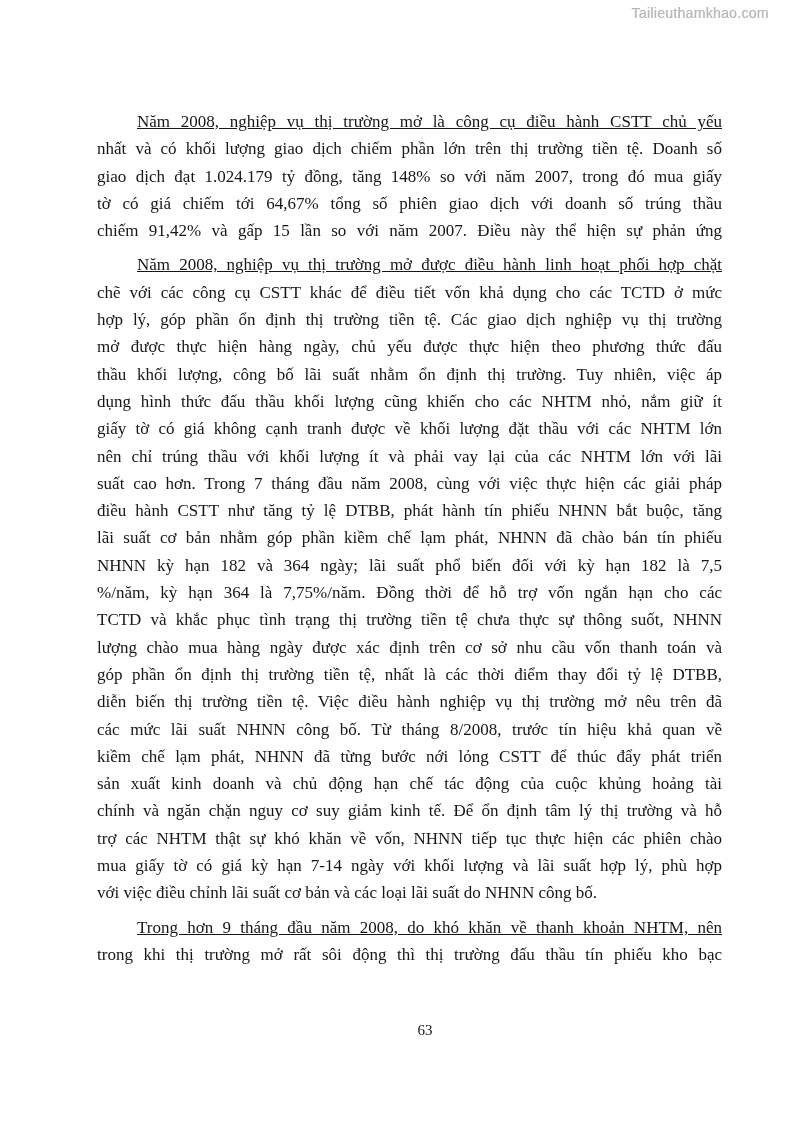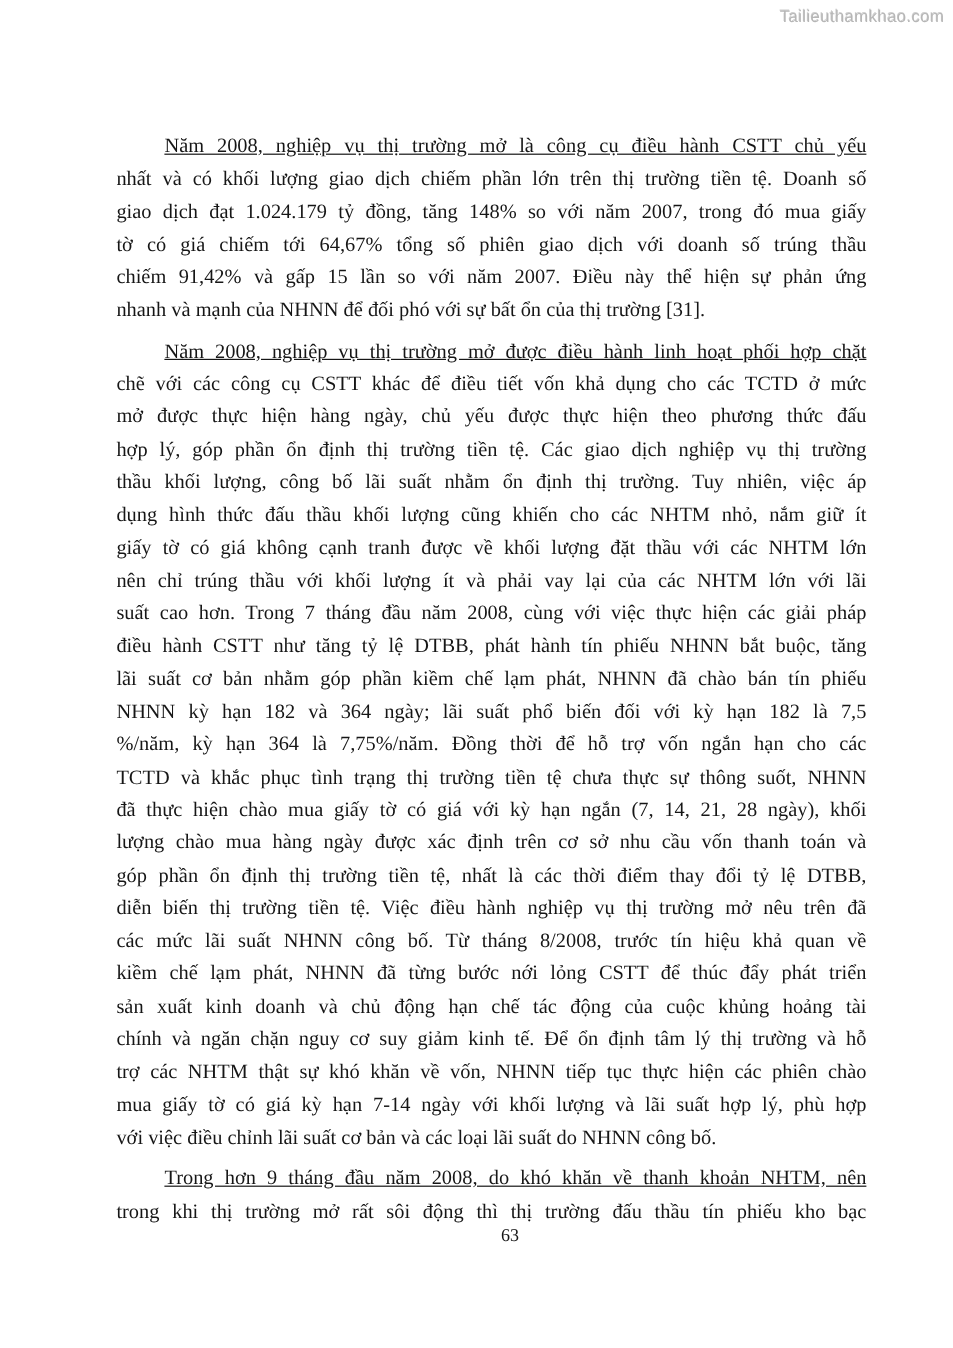--- a/index.html
+++ b/index.html
@@ -12,21 +12,21 @@
     width: 794px;
     height: 1123px;
     background: #ffffff;
     overflow: hidden;
     font-family: "Liberation Serif", "DejaVu Serif", serif;
     color: #161616;
   }
   .watermark {
     position: absolute;
     top: 5px;
-    right: 7px;
+    right: 25px;
     font-family: "Liberation Sans", "DejaVu Sans", sans-serif;
     font-size: 14px;
     letter-spacing: 0.3px;
     color: #b6b6b6;
     text-shadow: 1px 1px 0 #ffffff, -0.5px -0.5px 0 #cfcfcf;
     user-select: none;
   }
   .content {
     position: absolute;
     left: 97px;
@@ -68,38 +68,36 @@
 <div class="page">
   <div class="watermark">Tailieuthamkhao.com</div>
 
   <div class="content">
       <p class="para">
         <span class="line indent">Năm 2008, nghiệp vụ thị trường mở là công cụ điều hành CSTT chủ yếu</span>
         <span class="line">nhất và có khối lượng giao dịch chiếm phần lớn trên thị trường tiền tệ. Doanh số</span>
         <span class="line">giao dịch đạt 1.024.179 tỷ đồng, tăng 148% so với năm 2007, trong đó mua giấy</span>
         <span class="line">tờ có giá chiếm tới 64,67% tổng số phiên giao dịch với doanh số trúng thầu</span>
         <span class="line">chiếm 91,42% và gấp 15 lần so với năm 2007. Điều này thể hiện sự phản ứng</span>
-        <span class="line no-justify">nhanh và mạnh của NHNN để đối phó với sự bất ổn của thị trường [31].</span>
       </p>
       <p class="para">
         <span class="line indent">Năm 2008, nghiệp vụ thị trường mở được điều hành linh hoạt phối hợp chặt</span>
         <span class="line">chẽ với các công cụ CSTT khác để điều tiết vốn khả dụng cho các TCTD ở mức</span>
+        <span class="line">hợp lý, góp phần ổn định thị trường tiền tệ. Các giao dịch nghiệp vụ thị trường</span>
         <span class="line">mở được thực hiện hàng ngày, chủ yếu được thực hiện theo phương thức đấu</span>
-        <span class="line">hợp lý, góp phần ổn định thị trường tiền tệ. Các giao dịch nghiệp vụ thị trường</span>
         <span class="line">thầu khối lượng, công bố lãi suất nhằm ổn định thị trường. Tuy nhiên, việc áp</span>
         <span class="line">dụng hình thức đấu thầu khối lượng cũng khiến cho các NHTM nhỏ, nắm giữ ít</span>
         <span class="line">giấy tờ có giá không cạnh tranh được về khối lượng đặt thầu với các NHTM lớn</span>
         <span class="line">nên chỉ trúng thầu với khối lượng ít và phải vay lại của các NHTM lớn với lãi</span>
         <span class="line">suất cao hơn. Trong 7 tháng đầu năm 2008, cùng với việc thực hiện các giải pháp</span>
         <span class="line">điều hành CSTT như tăng tỷ lệ DTBB, phát hành tín phiếu NHNN bắt buộc, tăng</span>
         <span class="line">lãi suất cơ bản nhằm góp phần kiềm chế lạm phát, NHNN đã chào bán tín phiếu</span>
         <span class="line">NHNN kỳ hạn 182 và 364 ngày; lãi suất phổ biến đối với kỳ hạn 182 là 7,5</span>
         <span class="line">%/năm, kỳ hạn 364 là 7,75%/năm. Đồng thời để hỗ trợ vốn ngắn hạn cho các</span>
         <span class="line">TCTD và khắc phục tình trạng thị trường tiền tệ chưa thực sự thông suốt, NHNN</span>
-        <span class="line">đã thực hiện chào mua giấy tờ có giá với kỳ hạn ngắn (7, 14, 21, 28 ngày), khối</span>
         <span class="line">lượng chào mua hàng ngày được xác định trên cơ sở nhu cầu vốn thanh toán và</span>
         <span class="line">góp phần ổn định thị trường tiền tệ, nhất là các thời điểm thay đổi tỷ lệ DTBB,</span>
         <span class="line">diễn biến thị trường tiền tệ. Việc điều hành nghiệp vụ thị trường mở nêu trên đã</span>
         <span class="line">các mức lãi suất NHNN công bố. Từ tháng 8/2008, trước tín hiệu khả quan về</span>
         <span class="line">kiềm chế lạm phát, NHNN đã từng bước nới lỏng CSTT để thúc đẩy phát triển</span>
         <span class="line">sản xuất kinh doanh và chủ động hạn chế tác động của cuộc khủng hoảng tài</span>
         <span class="line">chính và ngăn chặn nguy cơ suy giảm kinh tế. Để ổn định tâm lý thị trường và hỗ</span>
         <span class="line">trợ các NHTM thật sự khó khăn về vốn, NHNN tiếp tục thực hiện các phiên chào</span>
         <span class="line">mua giấy tờ có giá kỳ hạn 7-14 ngày với khối lượng và lãi suất hợp lý, phù hợp</span>
         <span class="line no-justify">với việc điều chỉnh lãi suất cơ bản và các loại lãi suất do NHNN công bố.</span>

